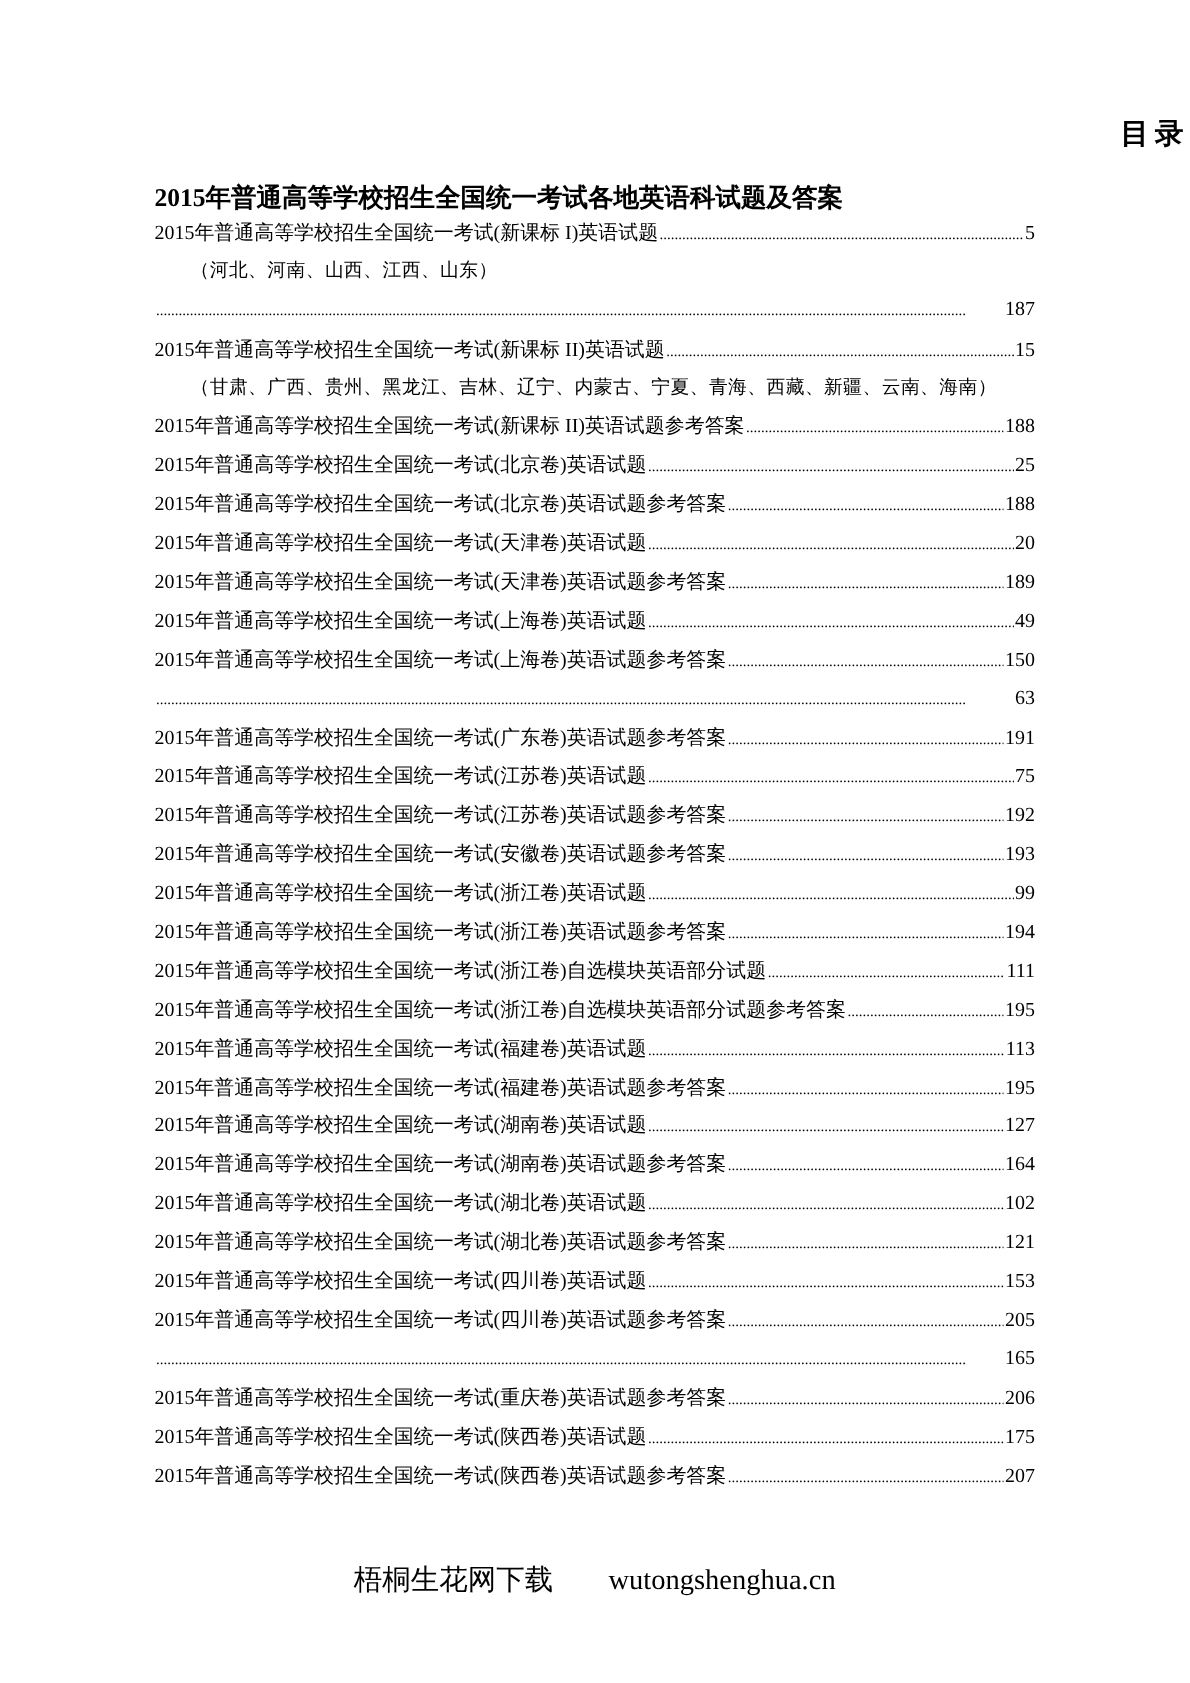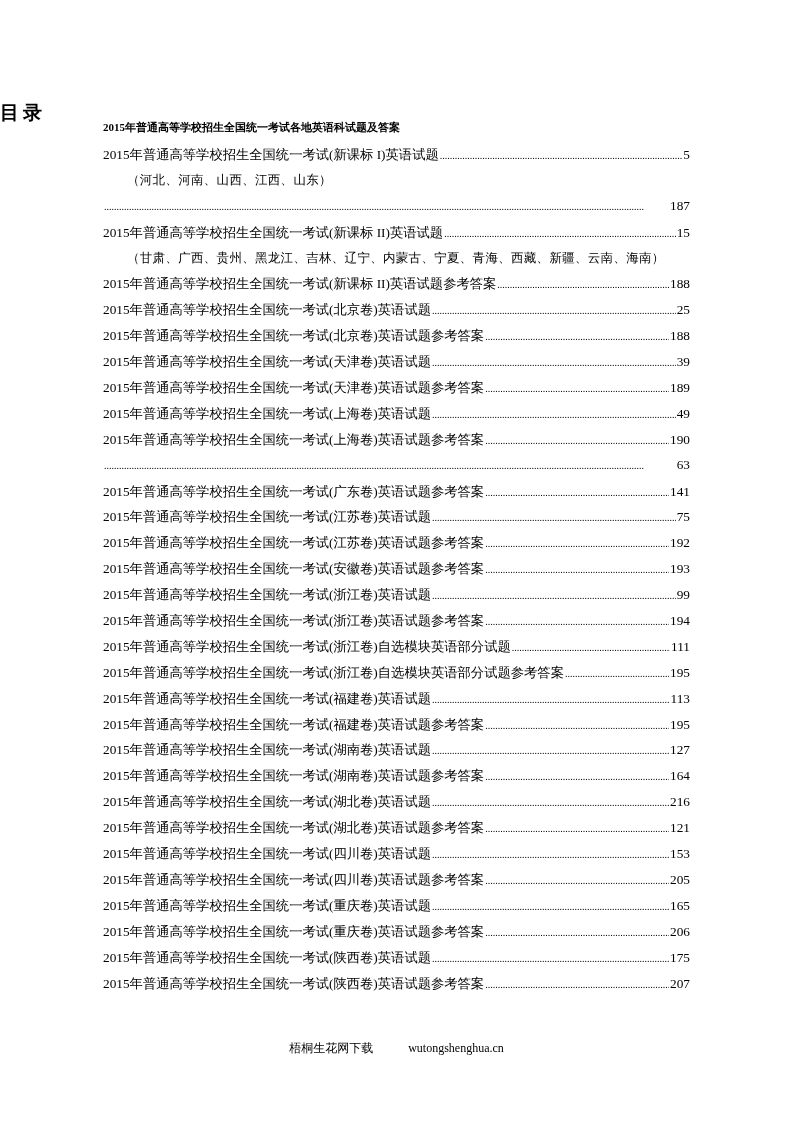--- a/index.html
+++ b/index.html
@@ -1,29 +1,29 @@
 <!DOCTYPE html>
 <html><head>
   <meta charset="utf-8">
   <style>
     html, body { margin: 0; padding: 0; background: #ffffff; }
     body { width: 793px; height: 1122px; position: relative; overflow: hidden;
            font-family: "Liberation Serif", "DejaVu Serif", serif; color: #000; }
-    .page-title { position: absolute; top: 100px; left: 0; width: 793px; text-align: left;
+    .page-title { position: absolute; top: 76px; left: 0; width: 793px; text-align: right;
                   font-size: 19px; font-weight: bold; letter-spacing: 4px; }
-    .section-heading { position: absolute; top: 120px; left: 103px; font-size: 11px; font-weight: bold; }
+    .section-heading { position: absolute; top: 120px; left: 103px; font-size: 17px; font-weight: bold; }
     .toc { position: absolute; top: 146px; left: 103px; width: 587px; }
     .toc-row { display: flex; align-items: baseline; height: 25.9px; font-size: 13.3px; white-space: nowrap; }
     .toc-row .label { flex: 0 0 auto; }
     .toc-row .leader { flex: 1 1 auto; overflow: hidden; margin: 0 1px; }
     .toc-row .leader::before { content: "........................................................................................................................................................................................................................"; letter-spacing: 0px; font-size: 10px; }
     .toc-row .page { flex: 0 0 auto; text-align: right; }
     .toc-note { height: 25.9px; font-size: 13.3px; padding-left: 24px; white-space: nowrap;
                 font-family: Liberation Sans, sans-serif; font-size: 12.5px; letter-spacing: 0.3px; }
-    .footer { position: absolute; top: 1040px; left: 0; width: 793px; text-align: center; font-size: 12px; }
+    .footer { position: absolute; top: 1040px; left: 0; width: 793px; text-align: center; font-size: 19px; }
     .footer span + span { margin-left: 32px; }
   </style>
 </head>
 <body>
 
 <div class="page-title">目录</div>
 <div class="section-heading">2015年普通高等学校招生全国统一考试各地英语科试题及答案</div>
 
 <div class="toc" id="toc">
     <div class="toc-row">
@@ -53,45 +53,45 @@
       <span class="page">25</span>
     </div>
     <div class="toc-row">
       <span class="label">2015年普通高等学校招生全国统一考试(北京卷)英语试题参考答案</span>
       <span class="leader"></span>
       <span class="page">188</span>
     </div>
     <div class="toc-row">
       <span class="label">2015年普通高等学校招生全国统一考试(天津卷)英语试题</span>
       <span class="leader"></span>
-      <span class="page">39</span>
+      <span class="page">20</span>
     </div>
     <div class="toc-row">
       <span class="label">2015年普通高等学校招生全国统一考试(天津卷)英语试题参考答案</span>
       <span class="leader"></span>
       <span class="page">189</span>
     </div>
     <div class="toc-row">
       <span class="label">2015年普通高等学校招生全国统一考试(上海卷)英语试题</span>
       <span class="leader"></span>
       <span class="page">49</span>
     </div>
     <div class="toc-row">
       <span class="label">2015年普通高等学校招生全国统一考试(上海卷)英语试题参考答案</span>
       <span class="leader"></span>
-      <span class="page">190</span>
+      <span class="page">150</span>
     </div>
     <div class="toc-row">
       <span class="leader"></span>
       <span class="page">63</span>
     </div>
     <div class="toc-row">
       <span class="label">2015年普通高等学校招生全国统一考试(广东卷)英语试题参考答案</span>
       <span class="leader"></span>
-      <span class="page">141</span>
+      <span class="page">191</span>
     </div>
     <div class="toc-row">
       <span class="label">2015年普通高等学校招生全国统一考试(江苏卷)英语试题</span>
       <span class="leader"></span>
       <span class="page">75</span>
     </div>
     <div class="toc-row">
       <span class="label">2015年普通高等学校招生全国统一考试(江苏卷)英语试题参考答案</span>
       <span class="leader"></span>
       <span class="page">192</span>
@@ -137,39 +137,38 @@
       <span class="page">127</span>
     </div>
     <div class="toc-row">
       <span class="label">2015年普通高等学校招生全国统一考试(湖南卷)英语试题参考答案</span>
       <span class="leader"></span>
       <span class="page">164</span>
     </div>
     <div class="toc-row">
       <span class="label">2015年普通高等学校招生全国统一考试(湖北卷)英语试题</span>
       <span class="leader"></span>
-      <span class="page">216</span>
+      <span class="page">102</span>
     </div>
     <div class="toc-row">
       <span class="label">2015年普通高等学校招生全国统一考试(湖北卷)英语试题参考答案</span>
       <span class="leader"></span>
       <span class="page">121</span>
     </div>
     <div class="toc-row">
       <span class="label">2015年普通高等学校招生全国统一考试(四川卷)英语试题</span>
       <span class="leader"></span>
       <span class="page">153</span>
     </div>
     <div class="toc-row">
       <span class="label">2015年普通高等学校招生全国统一考试(四川卷)英语试题参考答案</span>
       <span class="leader"></span>
       <span class="page">205</span>
     </div>
     <div class="toc-row">
-      <span class="label">2015年普通高等学校招生全国统一考试(重庆卷)英语试题</span>
       <span class="leader"></span>
       <span class="page">165</span>
     </div>
     <div class="toc-row">
       <span class="label">2015年普通高等学校招生全国统一考试(重庆卷)英语试题参考答案</span>
       <span class="leader"></span>
       <span class="page">206</span>
     </div>
     <div class="toc-row">
       <span class="label">2015年普通高等学校招生全国统一考试(陕西卷)英语试题</span>

